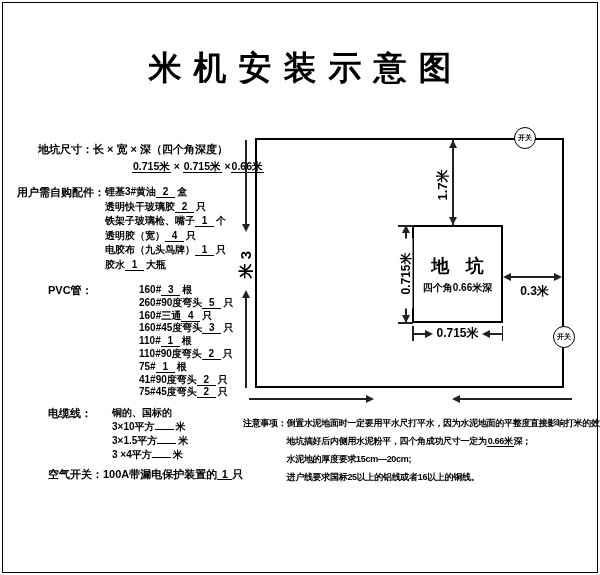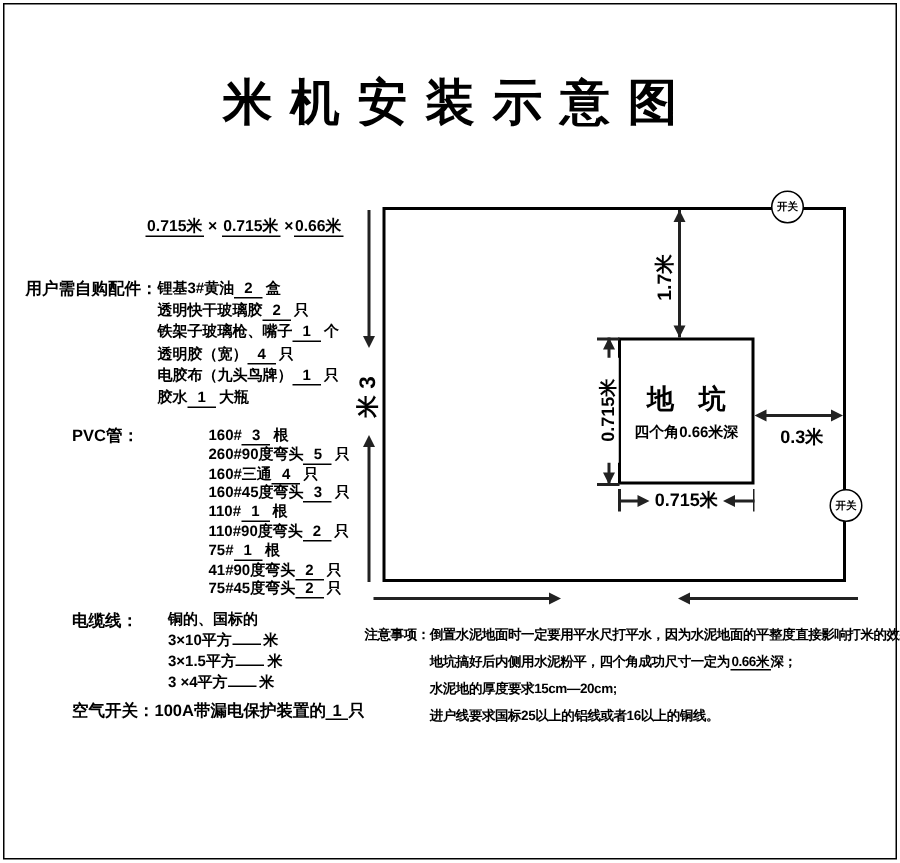--- a/index.html
+++ b/index.html
@@ -5,21 +5,21 @@
   html,body{margin:0;padding:0;background:#fff;}
   .page{position:relative;width:600px;height:575px;background:#fff;overflow:hidden;
         font-family:"Liberation Sans",sans-serif;color:#000;font-weight:bold;}
   .frame{position:absolute;inset:2px;border:1.5px solid #000;pointer-events:none;}
   .title{position:absolute;top:46px;left:0;right:0;text-align:center;
          font-size:33px;letter-spacing:12px;text-indent:12px;white-space:nowrap;}
 
   
   .sec{position:absolute;font-size:11px;line-height:15px;white-space:nowrap;}
   #sec-pit{left:38px;top:142px;}
-  #sec-pit .vals{margin-left:59px;font-size:10.5px;margin-top:2px;}
+  #sec-pit .vals{margin-left:94px;font-size:10.5px;margin-top:2px;}
   .uval{border-bottom:1.2px solid #000;padding:0 1px;}
 
   .listsec{position:absolute;display:flex;align-items:flex-start;}
   .seclabel{font-size:11px;white-space:nowrap;}
   .rows{display:flex;flex-direction:column;}
   .row{display:flex;justify-content:flex-start;align-items:baseline;font-size:10px;white-space:nowrap;}
   .rright{display:flex;align-items:baseline;}
   .qty{display:inline-block;min-width:19px;text-align:center;border-bottom:1.2px solid #000;line-height:10px;}
   .unit{margin-left:2px;}
 
@@ -81,20 +81,21 @@
 </style>
 </head>
 <body>
 
 <div class="page">
   <div class="frame"></div>
 
   <div class="title">米机安装示意图</div>
 
   <div class="sec" id="sec-pit">
+    <div><span>地坑尺寸：</span><span>长 × 宽 × 深（四个角深度）</span></div>
     <div class="vals"><span class="uval">0.715米</span><span> × </span><span class="uval">0.715米</span><span> ×</span><span class="uval">0.66米</span></div>
   </div>
 
   <div class="listsec" id="sec-parts">
     <div class="seclabel">用户需自购配件：</div>
     <div class="rows">
       <div class="row">
           <span class="rname">锂基3#黄油</span>
           <span class="rright">
             <span class="qty">2</span>

